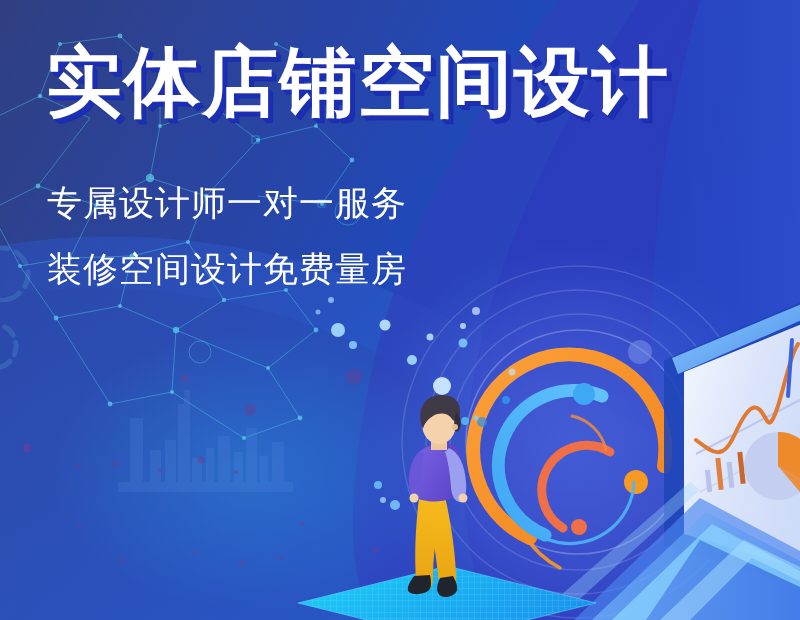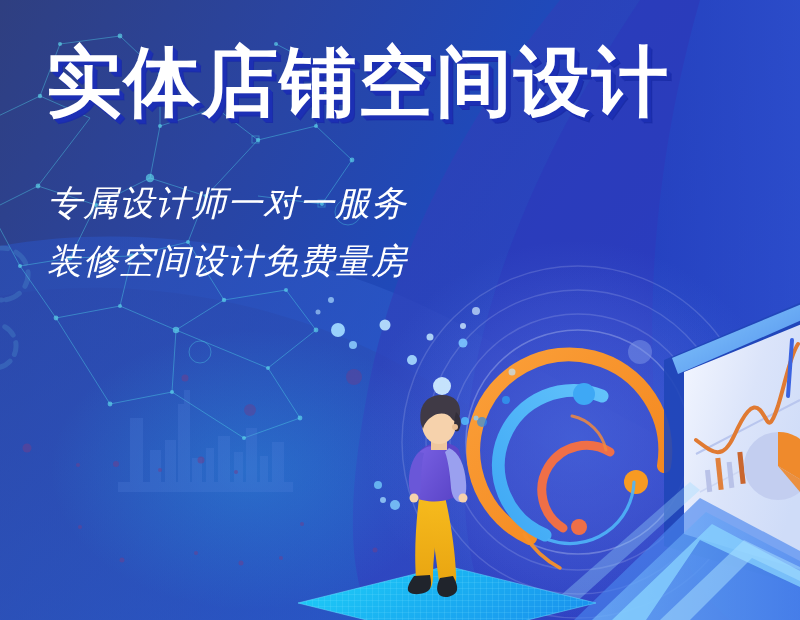--- a/index.html
+++ b/index.html
@@ -41,24 +41,23 @@
     text-align:right;
   }
   .banner-sub {
     position:absolute;
     left:47px;
     font-size:35px;
     font-weight:400;
     letter-spacing:1px;
     color:#ffffff;
     white-space:nowrap;
-    font-style:italic;
   }
   #banner-sub-1 { top:180px; }
-  #banner-sub-2 { top:238px; }
+  #banner-sub-2 { top:246px; }
 </style>
 </head>
 <body>
 
 <div id="banner">
 
   <div class="layer">
     <svg viewBox="0 0 800 620" xmlns="http://www.w3.org/2000/svg">
       <defs>
         <linearGradient id="wvA" x1="0" y1="0" x2="1" y2="1">

